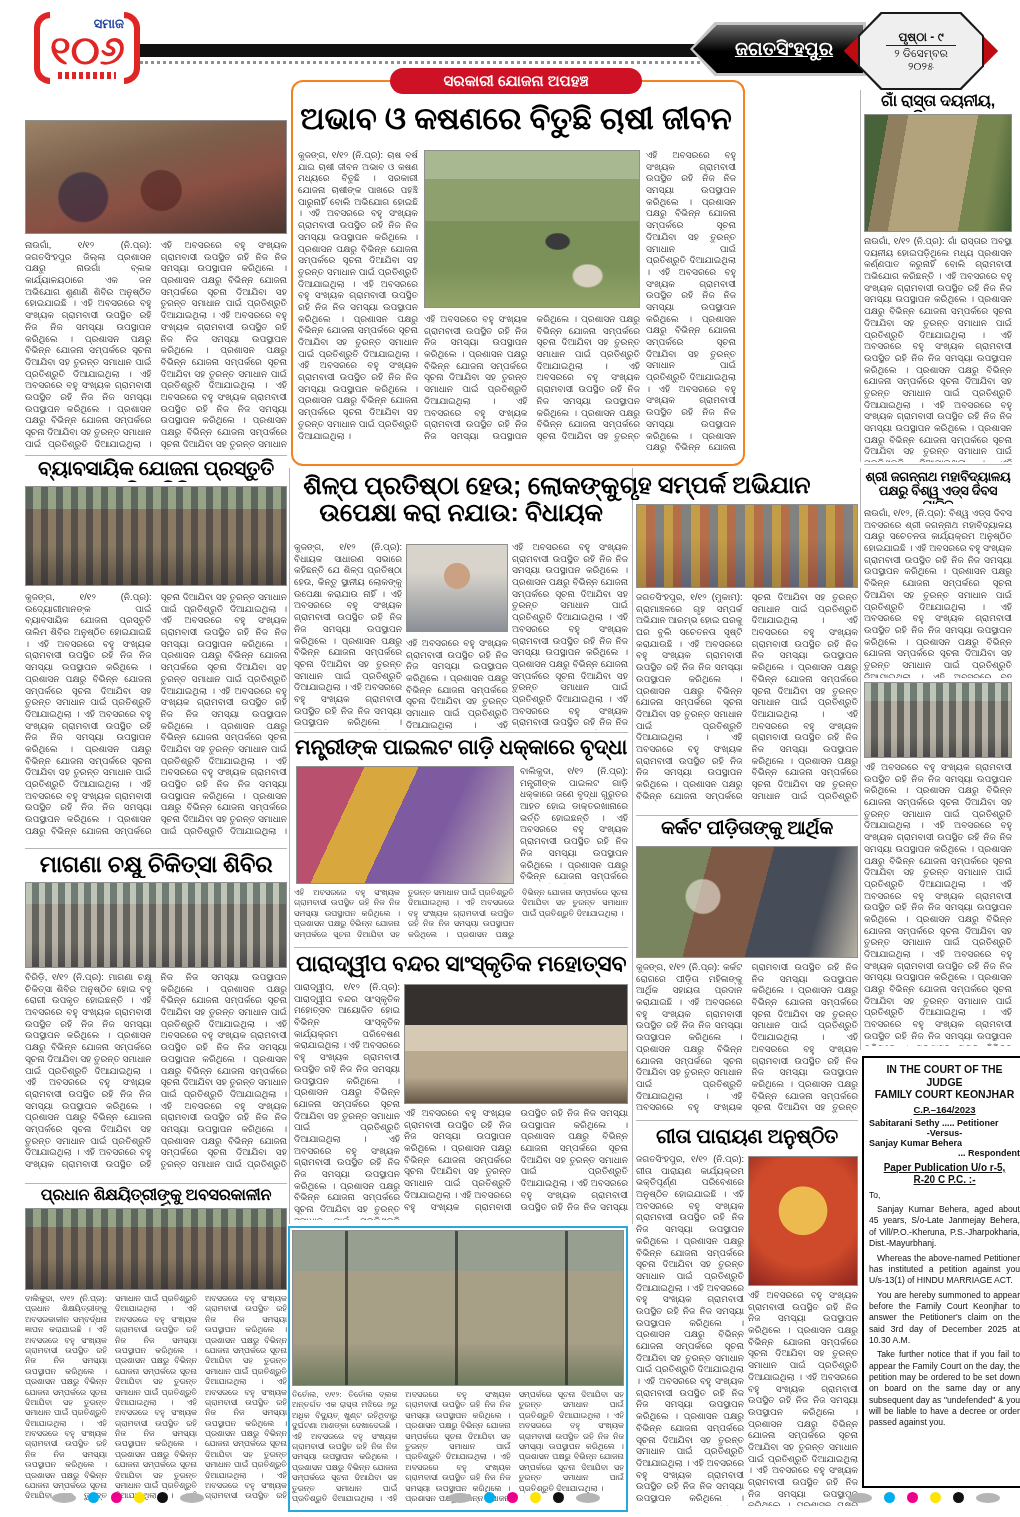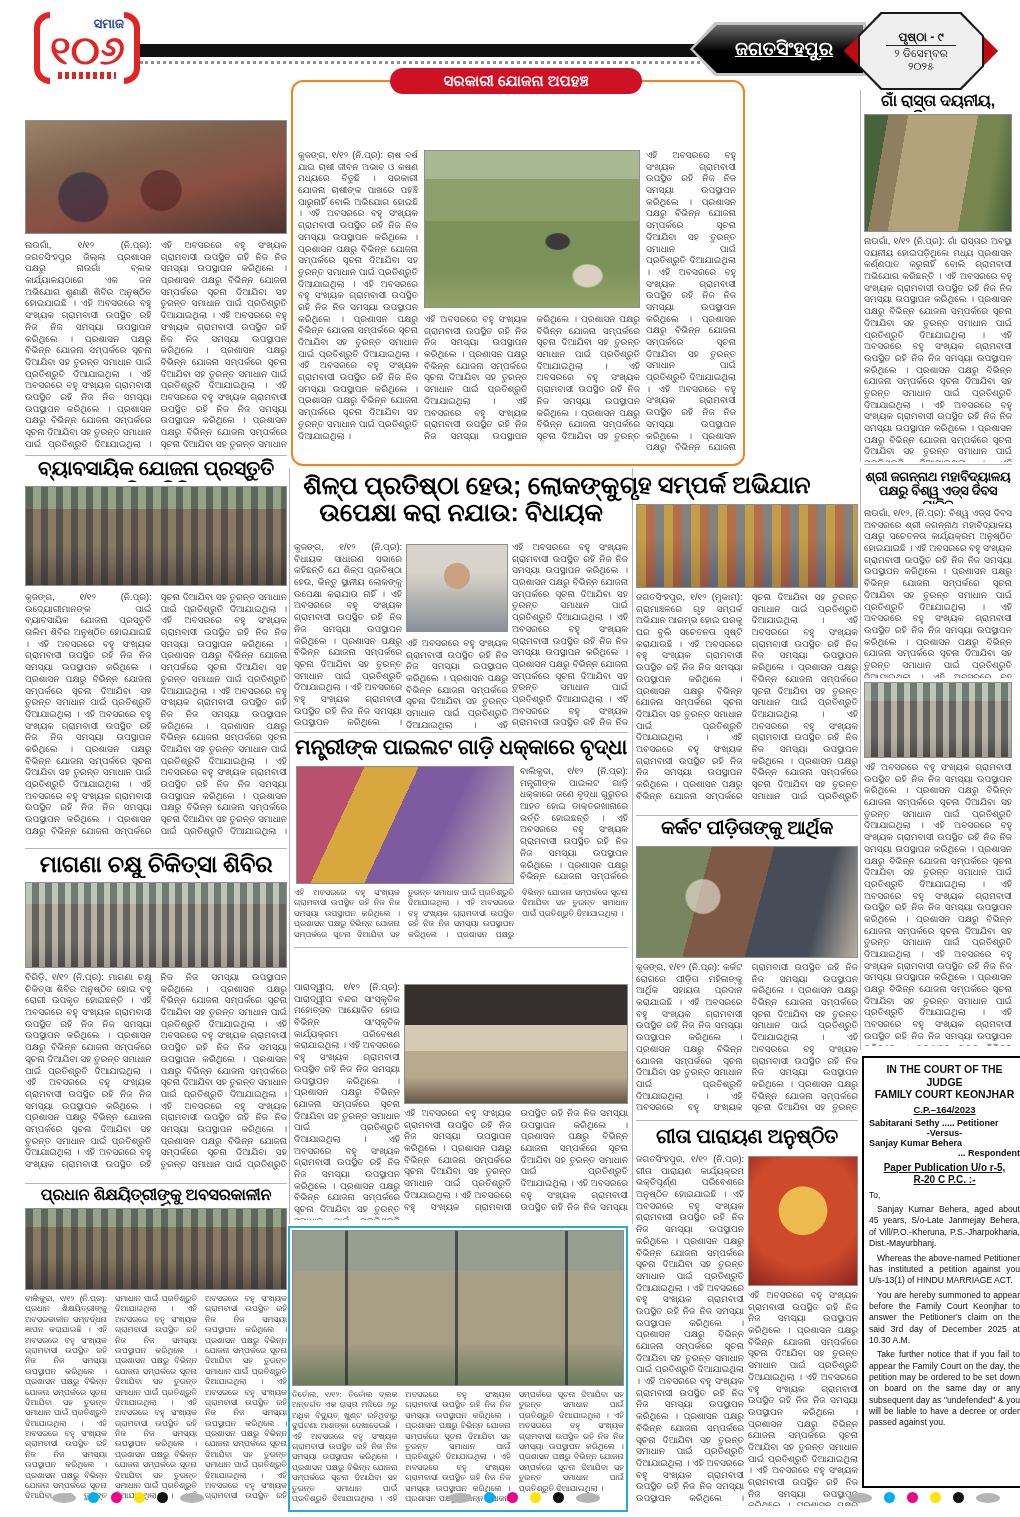--- a/index.html
+++ b/index.html
@@ -153,20 +153,21 @@
   <div class="hline" style="left:864px;top:464px;width:148px;"></div>
 
   <div class="ph p-meeting" style="left:25px;top:120px;width:262px;height:114px;"></div>
   <div class="bt cols2" style="left:25px;top:240px;width:262px;height:214px;">
     <span>ନାଉଗାଁ, ୧/୧୨ (ନି.ପ୍ର): ଜଗତସିଂହପୁର ଜିଲ୍ଲା ପ୍ରଶାସନ ପକ୍ଷରୁ ନାଉଗାଁ ବ୍ଲକ କାର୍ଯ୍ୟାଳୟଠାରେ ଏକ ଜନ ଅଭିଯୋଗ ଶୁଣାଣି ଶିବିର ଅନୁଷ୍ଠିତ ହୋଇଯାଇଛି ।</span>
     <span> ଏହି ଅବସରରେ ବହୁ ସଂଖ୍ୟକ ଗ୍ରାମବାସୀ ଉପସ୍ଥିତ ରହି ନିଜ ନିଜ ସମସ୍ୟା ଉପସ୍ଥାପନ କରିଥିଲେ । ପ୍ରଶାସନ ପକ୍ଷରୁ ବିଭିନ୍ନ ଯୋଜନା ସମ୍ପର୍କରେ ସୂଚନା ଦିଆଯିବା ସହ ତୁରନ୍ତ ସମାଧାନ ପାଇଁ ପ୍ରତିଶ୍ରୁତି ଦିଆଯାଇଥିଲା । ଏହି ଅବସରରେ ବହୁ ସଂଖ୍ୟକ ଗ୍ରାମବାସୀ ଉପସ୍ଥିତ ରହି ନିଜ ନିଜ ସମସ୍ୟା ଉପସ୍ଥାପନ କରିଥିଲେ । ପ୍ରଶାସନ ପକ୍ଷରୁ ବିଭିନ୍ନ ଯୋଜନା ସମ୍ପର୍କରେ ସୂଚନା ଦିଆଯିବା ସହ ତୁରନ୍ତ ସମାଧାନ ପାଇଁ ପ୍ରତିଶ୍ରୁତି ଦିଆଯାଇଥିଲା । ଏହି ଅବସରରେ ବହୁ ସଂଖ୍ୟକ ଗ୍ରାମବାସୀ ଉପସ୍ଥିତ ରହି ନିଜ ନିଜ ସମସ୍ୟା ଉପସ୍ଥାପନ କରିଥିଲେ । ପ୍ରଶାସନ ପକ୍ଷରୁ ବିଭିନ୍ନ ଯୋଜନା ସମ୍ପର୍କରେ ସୂଚନା ଦିଆଯିବା ସହ ତୁରନ୍ତ ସମାଧାନ ପାଇଁ ପ୍ରତିଶ୍ରୁତି ଦିଆଯାଇଥିଲା । ଏହି ଅବସରରେ ବହୁ ସଂଖ୍ୟକ ଗ୍ରାମବାସୀ ଉପସ୍ଥିତ ରହି ନିଜ ନିଜ ସମସ୍ୟା ଉପସ୍ଥାପନ କରିଥିଲେ । ପ୍ରଶାସନ ପକ୍ଷରୁ ବିଭିନ୍ନ ଯୋଜନା ସମ୍ପର୍କରେ ସୂଚନା ଦିଆଯିବା ସହ ତୁରନ୍ତ ସମାଧାନ ପାଇଁ ପ୍ରତିଶ୍ରୁତି ଦିଆଯାଇଥିଲା । ଏହି ଅବସରରେ ବହୁ ସଂଖ୍ୟକ ଗ୍ରାମବାସୀ ଉପସ୍ଥିତ ରହି ନିଜ ନିଜ ସମସ୍ୟା ଉପସ୍ଥାପନ କରିଥିଲେ । ପ୍ରଶାସନ ପକ୍ଷରୁ ବିଭିନ୍ନ ଯୋଜନା ସମ୍ପର୍କରେ ସୂଚନା ଦିଆଯିବା ସହ ତୁରନ୍ତ ସମାଧାନ ପାଇଁ ପ୍ରତିଶ୍ରୁତି ଦିଆଯାଇଥିଲା । ଏହି ଅବସରରେ ବହୁ ସଂଖ୍ୟକ ଗ୍ରାମବାସୀ ଉପସ୍ଥିତ ରହି ନିଜ ନିଜ ସମସ୍ୟା ଉପସ୍ଥାପନ କରିଥିଲେ । ପ୍ରଶାସନ ପକ୍ଷରୁ ବିଭିନ୍ନ ଯୋଜନା ସମ୍ପର୍କରେ ସୂଚନା ଦିଆଯିବା ସହ ତୁରନ୍ତ ସମାଧାନ ପାଇଁ ପ୍ରତିଶ୍ରୁତି ଦିଆଯାଇଥିଲା ।</span>
   </div>
 
   <div class="obox" style="left:291px;top:80px;width:450px;height:382px;"></div>
   <div class="pill" style="left:390px;top:68px;width:252px;height:26px;">ସରକାରୀ ଯୋଜନା ଅପହଞ୍ଚ</div>
+  <div class="h" style="left:300px;top:102px;width:432px;font-size:31px;height:38px;">ଅଭାବ ଓ କଷଣରେ ବିତୁଛି ଚାଷୀ ଜୀବନ</div>
   <div class="ph p-field" style="left:424px;top:150px;width:216px;height:158px;"></div>
   <div class="bt" style="left:298px;top:150px;width:120px;height:304px;">
     <span>କୁଜଙ୍ଗ, ୧/୧୨ (ନି.ପ୍ର): ଚାଷ ବର୍ଷ ଯାଇ ଚାଷୀ ଜୀବନ ଅଭାବ ଓ କଷଣ ମଧ୍ୟରେ ବିତୁଛି । ସରକାରୀ ଯୋଜନା ଚାଷୀଙ୍କ ପାଖରେ ପହଞ୍ଚି ପାରୁନାହିଁ ବୋଲି ଅଭିଯୋଗ ହୋଇଛି ।</span>
     <span> ଏହି ଅବସରରେ ବହୁ ସଂଖ୍ୟକ ଗ୍ରାମବାସୀ ଉପସ୍ଥିତ ରହି ନିଜ ନିଜ ସମସ୍ୟା ଉପସ୍ଥାପନ କରିଥିଲେ । ପ୍ରଶାସନ ପକ୍ଷରୁ ବିଭିନ୍ନ ଯୋଜନା ସମ୍ପର୍କରେ ସୂଚନା ଦିଆଯିବା ସହ ତୁରନ୍ତ ସମାଧାନ ପାଇଁ ପ୍ରତିଶ୍ରୁତି ଦିଆଯାଇଥିଲା । ଏହି ଅବସରରେ ବହୁ ସଂଖ୍ୟକ ଗ୍ରାମବାସୀ ଉପସ୍ଥିତ ରହି ନିଜ ନିଜ ସମସ୍ୟା ଉପସ୍ଥାପନ କରିଥିଲେ । ପ୍ରଶାସନ ପକ୍ଷରୁ ବିଭିନ୍ନ ଯୋଜନା ସମ୍ପର୍କରେ ସୂଚନା ଦିଆଯିବା ସହ ତୁରନ୍ତ ସମାଧାନ ପାଇଁ ପ୍ରତିଶ୍ରୁତି ଦିଆଯାଇଥିଲା । ଏହି ଅବସରରେ ବହୁ ସଂଖ୍ୟକ ଗ୍ରାମବାସୀ ଉପସ୍ଥିତ ରହି ନିଜ ନିଜ ସମସ୍ୟା ଉପସ୍ଥାପନ କରିଥିଲେ । ପ୍ରଶାସନ ପକ୍ଷରୁ ବିଭିନ୍ନ ଯୋଜନା ସମ୍ପର୍କରେ ସୂଚନା ଦିଆଯିବା ସହ ତୁରନ୍ତ ସମାଧାନ ପାଇଁ ପ୍ରତିଶ୍ରୁତି ଦିଆଯାଇଥିଲା ।</span>
   </div>
   <div class="bt" style="left:646px;top:150px;width:90px;height:304px;">
     <span> ଏହି ଅବସରରେ ବହୁ ସଂଖ୍ୟକ ଗ୍ରାମବାସୀ ଉପସ୍ଥିତ ରହି ନିଜ ନିଜ ସମସ୍ୟା ଉପସ୍ଥାପନ କରିଥିଲେ । ପ୍ରଶାସନ ପକ୍ଷରୁ ବିଭିନ୍ନ ଯୋଜନା ସମ୍ପର୍କରେ ସୂଚନା ଦିଆଯିବା ସହ ତୁରନ୍ତ ସମାଧାନ ପାଇଁ ପ୍ରତିଶ୍ରୁତି ଦିଆଯାଇଥିଲା । ଏହି ଅବସରରେ ବହୁ ସଂଖ୍ୟକ ଗ୍ରାମବାସୀ ଉପସ୍ଥିତ ରହି ନିଜ ନିଜ ସମସ୍ୟା ଉପସ୍ଥାପନ କରିଥିଲେ । ପ୍ରଶାସନ ପକ୍ଷରୁ ବିଭିନ୍ନ ଯୋଜନା ସମ୍ପର୍କରେ ସୂଚନା ଦିଆଯିବା ସହ ତୁରନ୍ତ ସମାଧାନ ପାଇଁ ପ୍ରତିଶ୍ରୁତି ଦିଆଯାଇଥିଲା । ଏହି ଅବସରରେ ବହୁ ସଂଖ୍ୟକ ଗ୍ରାମବାସୀ ଉପସ୍ଥିତ ରହି ନିଜ ନିଜ ସମସ୍ୟା ଉପସ୍ଥାପନ କରିଥିଲେ । ପ୍ରଶାସନ ପକ୍ଷରୁ ବିଭିନ୍ନ ଯୋଜନା ସମ୍ପର୍କରେ ସୂଚନା ଦିଆଯିବା ସହ ତୁରନ୍ତ ସମାଧାନ ପାଇଁ ପ୍ରତିଶ୍ରୁତି ଦିଆଯାଇଥିଲା । ଏହି ଅବସରରେ ବହୁ ସଂଖ୍ୟକ ଗ୍ରାମବାସୀ ଉପସ୍ଥିତ ରହି ନିଜ ନିଜ ସମସ୍ୟା ଉପସ୍ଥାପନ କରିଥିଲେ । ପ୍ରଶାସନ ପକ୍ଷରୁ ବିଭିନ୍ନ ଯୋଜନା ସମ୍ପର୍କରେ ସୂଚନା ଦିଆଯିବା ସହ ତୁରନ୍ତ ସମାଧାନ ପାଇଁ ପ୍ରତିଶ୍ରୁତି ଦିଆଯାଇଥିଲା ।</span>
   </div>
   <div class="bt cols2" style="left:424px;top:314px;width:216px;height:140px;">
     <span> ଏହି ଅବସରରେ ବହୁ ସଂଖ୍ୟକ ଗ୍ରାମବାସୀ ଉପସ୍ଥିତ ରହି ନିଜ ନିଜ ସମସ୍ୟା ଉପସ୍ଥାପନ କରିଥିଲେ । ପ୍ରଶାସନ ପକ୍ଷରୁ ବିଭିନ୍ନ ଯୋଜନା ସମ୍ପର୍କରେ ସୂଚନା ଦିଆଯିବା ସହ ତୁରନ୍ତ ସମାଧାନ ପାଇଁ ପ୍ରତିଶ୍ରୁତି ଦିଆଯାଇଥିଲା । ଏହି ଅବସରରେ ବହୁ ସଂଖ୍ୟକ ଗ୍ରାମବାସୀ ଉପସ୍ଥିତ ରହି ନିଜ ନିଜ ସମସ୍ୟା ଉପସ୍ଥାପନ କରିଥିଲେ । ପ୍ରଶାସନ ପକ୍ଷରୁ ବିଭିନ୍ନ ଯୋଜନା ସମ୍ପର୍କରେ ସୂଚନା ଦିଆଯିବା ସହ ତୁରନ୍ତ ସମାଧାନ ପାଇଁ ପ୍ରତିଶ୍ରୁତି ଦିଆଯାଇଥିଲା । ଏହି ଅବସରରେ ବହୁ ସଂଖ୍ୟକ ଗ୍ରାମବାସୀ ଉପସ୍ଥିତ ରହି ନିଜ ନିଜ ସମସ୍ୟା ଉପସ୍ଥାପନ କରିଥିଲେ । ପ୍ରଶାସନ ପକ୍ଷରୁ ବିଭିନ୍ନ ଯୋଜନା ସମ୍ପର୍କରେ ସୂଚନା ଦିଆଯିବା ସହ ତୁରନ୍ତ ସମାଧାନ ପାଇଁ ପ୍ରତିଶ୍ରୁତି ଦିଆଯାଇଥିଲା ।</span>
@@ -233,20 +234,21 @@
     <span> ଏହି ଅବସରରେ ବହୁ ସଂଖ୍ୟକ ଗ୍ରାମବାସୀ ଉପସ୍ଥିତ ରହି ନିଜ ନିଜ ସମସ୍ୟା ଉପସ୍ଥାପନ କରିଥିଲେ । ପ୍ରଶାସନ ପକ୍ଷରୁ ବିଭିନ୍ନ ଯୋଜନା ସମ୍ପର୍କରେ ସୂଚନା ଦିଆଯିବା ସହ ତୁରନ୍ତ ସମାଧାନ ପାଇଁ ପ୍ରତିଶ୍ରୁତି ଦିଆଯାଇଥିଲା । ଏହି ଅବସରରେ ବହୁ ସଂଖ୍ୟକ ଗ୍ରାମବାସୀ ଉପସ୍ଥିତ ରହି ନିଜ ନିଜ ସମସ୍ୟା ଉପସ୍ଥାପନ କରିଥିଲେ । ପ୍ରଶାସନ ପକ୍ଷରୁ ବିଭିନ୍ନ ଯୋଜନା ସମ୍ପର୍କରେ ସୂଚନା ଦିଆଯିବା ସହ ତୁରନ୍ତ ସମାଧାନ ପାଇଁ ପ୍ରତିଶ୍ରୁତି ଦିଆଯାଇଥିଲା । ଏହି ଅବସରରେ ବହୁ ସଂଖ୍ୟକ ଗ୍ରାମବାସୀ ଉପସ୍ଥିତ ରହି ନିଜ ନିଜ ସମସ୍ୟା ଉପସ୍ଥାପନ କରିଥିଲେ । ପ୍ରଶାସନ ପକ୍ଷରୁ ବିଭିନ୍ନ ଯୋଜନା ସମ୍ପର୍କରେ ସୂଚନା ଦିଆଯିବା ସହ ତୁରନ୍ତ ସମାଧାନ ପାଇଁ ପ୍ରତିଶ୍ରୁତି ଦିଆଯାଇଥିଲା । ଏହି ଅବସରରେ ବହୁ ସଂଖ୍ୟକ ଗ୍ରାମବାସୀ ଉପସ୍ଥିତ ରହି ନିଜ ନିଜ ସମସ୍ୟା ଉପସ୍ଥାପନ କରିଥିଲେ । ପ୍ରଶାସନ ପକ୍ଷରୁ ବିଭିନ୍ନ ଯୋଜନା ସମ୍ପର୍କରେ ସୂଚନା ଦିଆଯିବା ସହ ତୁରନ୍ତ ସମାଧାନ ପାଇଁ ପ୍ରତିଶ୍ରୁତି ଦିଆଯାଇଥିଲା । ଏହି ଅବସରରେ ବହୁ ସଂଖ୍ୟକ ଗ୍ରାମବାସୀ ଉପସ୍ଥିତ ରହି ନିଜ ନିଜ ସମସ୍ୟା ଉପସ୍ଥାପନ କରିଥିଲେ । ପ୍ରଶାସନ ପକ୍ଷରୁ ବିଭିନ୍ନ ଯୋଜନା ସମ୍ପର୍କରେ ସୂଚନା ଦିଆଯିବା ସହ ତୁରନ୍ତ ସମାଧାନ ପାଇଁ ପ୍ରତିଶ୍ରୁତି ଦିଆଯାଇଥିଲା । ଏହି ଅବସରରେ ବହୁ ସଂଖ୍ୟକ ଗ୍ରାମବାସୀ ଉପସ୍ଥିତ ରହି ନିଜ ନିଜ ସମସ୍ୟା ଉପସ୍ଥାପନ କରିଥିଲେ । ପ୍ରଶାସନ ପକ୍ଷରୁ ବିଭିନ୍ନ ଯୋଜନା ସମ୍ପର୍କରେ ସୂଚନା ଦିଆଯିବା ସହ ତୁରନ୍ତ ସମାଧାନ ପାଇଁ ପ୍ରତିଶ୍ରୁତି ଦିଆଯାଇଥିଲା ।</span>
   </div>
 
   <div class="h" style="left:636px;top:818px;width:222px;font-size:19px;height:24px;">କର୍କଟ ପୀଡ଼ିତାଙ୍କୁ ଆର୍ଥିକ ସହାୟତା</div>
   <div class="ph p-cancer" style="left:636px;top:846px;width:222px;height:112px;"></div>
   <div class="bt cols2" style="left:636px;top:962px;width:222px;height:152px;">
     <span>କୁଜଙ୍ଗ, ୧/୧୨ (ନି.ପ୍ର): କର୍କଟ ରୋଗରେ ପୀଡ଼ିତା ମହିଳାଙ୍କୁ ଆର୍ଥିକ ସହାୟତା ପ୍ରଦାନ କରାଯାଇଛି ।</span>
     <span> ଏହି ଅବସରରେ ବହୁ ସଂଖ୍ୟକ ଗ୍ରାମବାସୀ ଉପସ୍ଥିତ ରହି ନିଜ ନିଜ ସମସ୍ୟା ଉପସ୍ଥାପନ କରିଥିଲେ । ପ୍ରଶାସନ ପକ୍ଷରୁ ବିଭିନ୍ନ ଯୋଜନା ସମ୍ପର୍କରେ ସୂଚନା ଦିଆଯିବା ସହ ତୁରନ୍ତ ସମାଧାନ ପାଇଁ ପ୍ରତିଶ୍ରୁତି ଦିଆଯାଇଥିଲା । ଏହି ଅବସରରେ ବହୁ ସଂଖ୍ୟକ ଗ୍ରାମବାସୀ ଉପସ୍ଥିତ ରହି ନିଜ ନିଜ ସମସ୍ୟା ଉପସ୍ଥାପନ କରିଥିଲେ । ପ୍ରଶାସନ ପକ୍ଷରୁ ବିଭିନ୍ନ ଯୋଜନା ସମ୍ପର୍କରେ ସୂଚନା ଦିଆଯିବା ସହ ତୁରନ୍ତ ସମାଧାନ ପାଇଁ ପ୍ରତିଶ୍ରୁତି ଦିଆଯାଇଥିଲା । ଏହି ଅବସରରେ ବହୁ ସଂଖ୍ୟକ ଗ୍ରାମବାସୀ ଉପସ୍ଥିତ ରହି ନିଜ ନିଜ ସମସ୍ୟା ଉପସ୍ଥାପନ କରିଥିଲେ । ପ୍ରଶାସନ ପକ୍ଷରୁ ବିଭିନ୍ନ ଯୋଜନା ସମ୍ପର୍କରେ ସୂଚନା ଦିଆଯିବା ସହ ତୁରନ୍ତ ସମାଧାନ ପାଇଁ ପ୍ରତିଶ୍ରୁତି ଦିଆଯାଇଥିଲା । ଏହି ଅବସରରେ ବହୁ ସଂଖ୍ୟକ ଗ୍ରାମବାସୀ ଉପସ୍ଥିତ ରହି ନିଜ ନିଜ ସମସ୍ୟା ଉପସ୍ଥାପନ କରିଥିଲେ । ପ୍ରଶାସନ ପକ୍ଷରୁ ବିଭିନ୍ନ ଯୋଜନା ସମ୍ପର୍କରେ ସୂଚନା ଦିଆଯିବା ସହ ତୁରନ୍ତ ସମାଧାନ ପାଇଁ ପ୍ରତିଶ୍ରୁତି ଦିଆଯାଇଥିଲା ।</span>
   </div>
 
+  <div class="h" style="left:294px;top:952px;width:334px;font-size:22px;height:26px;">ପାରାଦ୍ୱୀପ ବନ୍ଦର ସାଂସ୍କୃତିକ ମହୋତ୍ସବ</div>
   <div class="bt" style="left:294px;top:982px;width:106px;height:238px;">
     <span>ପାରାଦ୍ୱୀପ, ୧/୧୨ (ନି.ପ୍ର): ପାରାଦ୍ୱୀପ ବନ୍ଦର ସାଂସ୍କୃତିକ ମହୋତ୍ସବ ଆୟୋଜିତ ହୋଇ ବିଭିନ୍ନ ସାଂସ୍କୃତିକ କାର୍ଯ୍ୟକ୍ରମ ପରିବେଷଣ କରାଯାଇଥିଲା ।</span>
     <span> ଏହି ଅବସରରେ ବହୁ ସଂଖ୍ୟକ ଗ୍ରାମବାସୀ ଉପସ୍ଥିତ ରହି ନିଜ ନିଜ ସମସ୍ୟା ଉପସ୍ଥାପନ କରିଥିଲେ । ପ୍ରଶାସନ ପକ୍ଷରୁ ବିଭିନ୍ନ ଯୋଜନା ସମ୍ପର୍କରେ ସୂଚନା ଦିଆଯିବା ସହ ତୁରନ୍ତ ସମାଧାନ ପାଇଁ ପ୍ରତିଶ୍ରୁତି ଦିଆଯାଇଥିଲା । ଏହି ଅବସରରେ ବହୁ ସଂଖ୍ୟକ ଗ୍ରାମବାସୀ ଉପସ୍ଥିତ ରହି ନିଜ ନିଜ ସମସ୍ୟା ଉପସ୍ଥାପନ କରିଥିଲେ । ପ୍ରଶାସନ ପକ୍ଷରୁ ବିଭିନ୍ନ ଯୋଜନା ସମ୍ପର୍କରେ ସୂଚନା ଦିଆଯିବା ସହ ତୁରନ୍ତ ସମାଧାନ ପାଇଁ ପ୍ରତିଶ୍ରୁତି ଦିଆଯାଇଥିଲା । ଏହି ଅବସରରେ ବହୁ ସଂଖ୍ୟକ ଗ୍ରାମବାସୀ ଉପସ୍ଥିତ ରହି ନିଜ ନିଜ ସମସ୍ୟା ଉପସ୍ଥାପନ କରିଥିଲେ । ପ୍ରଶାସନ ପକ୍ଷରୁ ବିଭିନ୍ନ ଯୋଜନା ସମ୍ପର୍କରେ ସୂଚନା ଦିଆଯିବା ସହ ତୁରନ୍ତ ସମାଧାନ ପାଇଁ ପ୍ରତିଶ୍ରୁତି ଦିଆଯାଇଥିଲା ।</span>
   </div>
   <div class="ph p-stage" style="left:404px;top:984px;width:224px;height:120px;"></div>
   <div class="bt cols2" style="left:404px;top:1108px;width:224px;height:112px;">
     <span> ଏହି ଅବସରରେ ବହୁ ସଂଖ୍ୟକ ଗ୍ରାମବାସୀ ଉପସ୍ଥିତ ରହି ନିଜ ନିଜ ସମସ୍ୟା ଉପସ୍ଥାପନ କରିଥିଲେ । ପ୍ରଶାସନ ପକ୍ଷରୁ ବିଭିନ୍ନ ଯୋଜନା ସମ୍ପର୍କରେ ସୂଚନା ଦିଆଯିବା ସହ ତୁରନ୍ତ ସମାଧାନ ପାଇଁ ପ୍ରତିଶ୍ରୁତି ଦିଆଯାଇଥିଲା । ଏହି ଅବସରରେ ବହୁ ସଂଖ୍ୟକ ଗ୍ରାମବାସୀ ଉପସ୍ଥିତ ରହି ନିଜ ନିଜ ସମସ୍ୟା ଉପସ୍ଥାପନ କରିଥିଲେ । ପ୍ରଶାସନ ପକ୍ଷରୁ ବିଭିନ୍ନ ଯୋଜନା ସମ୍ପର୍କରେ ସୂଚନା ଦିଆଯିବା ସହ ତୁରନ୍ତ ସମାଧାନ ପାଇଁ ପ୍ରତିଶ୍ରୁତି ଦିଆଯାଇଥିଲା । ଏହି ଅବସରରେ ବହୁ ସଂଖ୍ୟକ ଗ୍ରାମବାସୀ ଉପସ୍ଥିତ ରହି ନିଜ ନିଜ ସମସ୍ୟା ଉପସ୍ଥାପନ କରିଥିଲେ । ପ୍ରଶାସନ ପକ୍ଷରୁ ବିଭିନ୍ନ ଯୋଜନା ସମ୍ପର୍କରେ ସୂଚନା ଦିଆଯିବା ସହ ତୁରନ୍ତ ସମାଧାନ ପାଇଁ ପ୍ରତିଶ୍ରୁତି ଦିଆଯାଇଥିଲା ।</span>
   </div>
 
   <div class="h" style="left:636px;top:1126px;width:222px;font-size:20px;height:24px;">ଗୀତା ପାରାୟଣ ଅନୁଷ୍ଠିତ</div>

